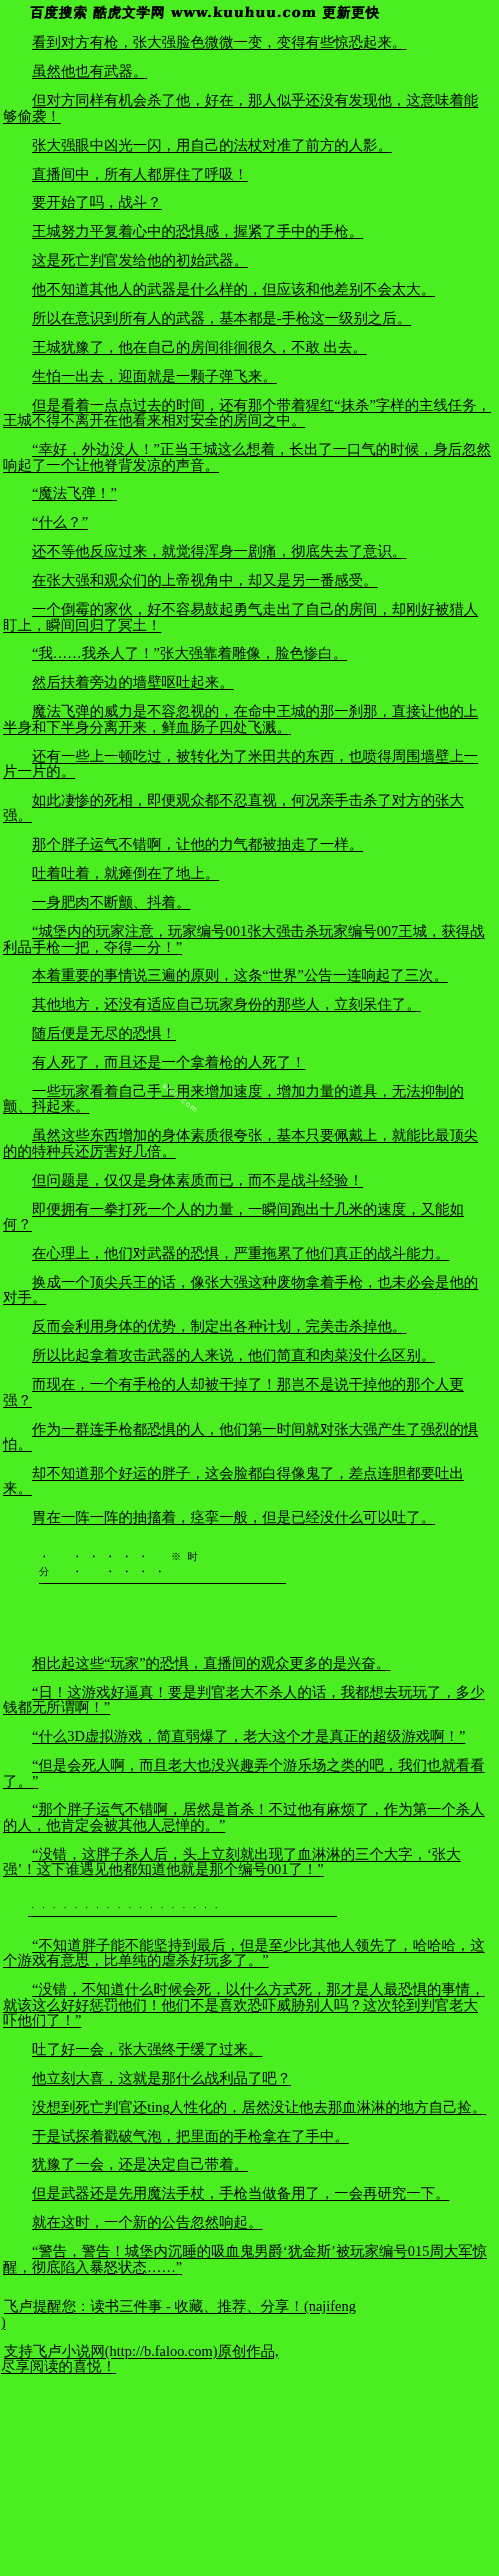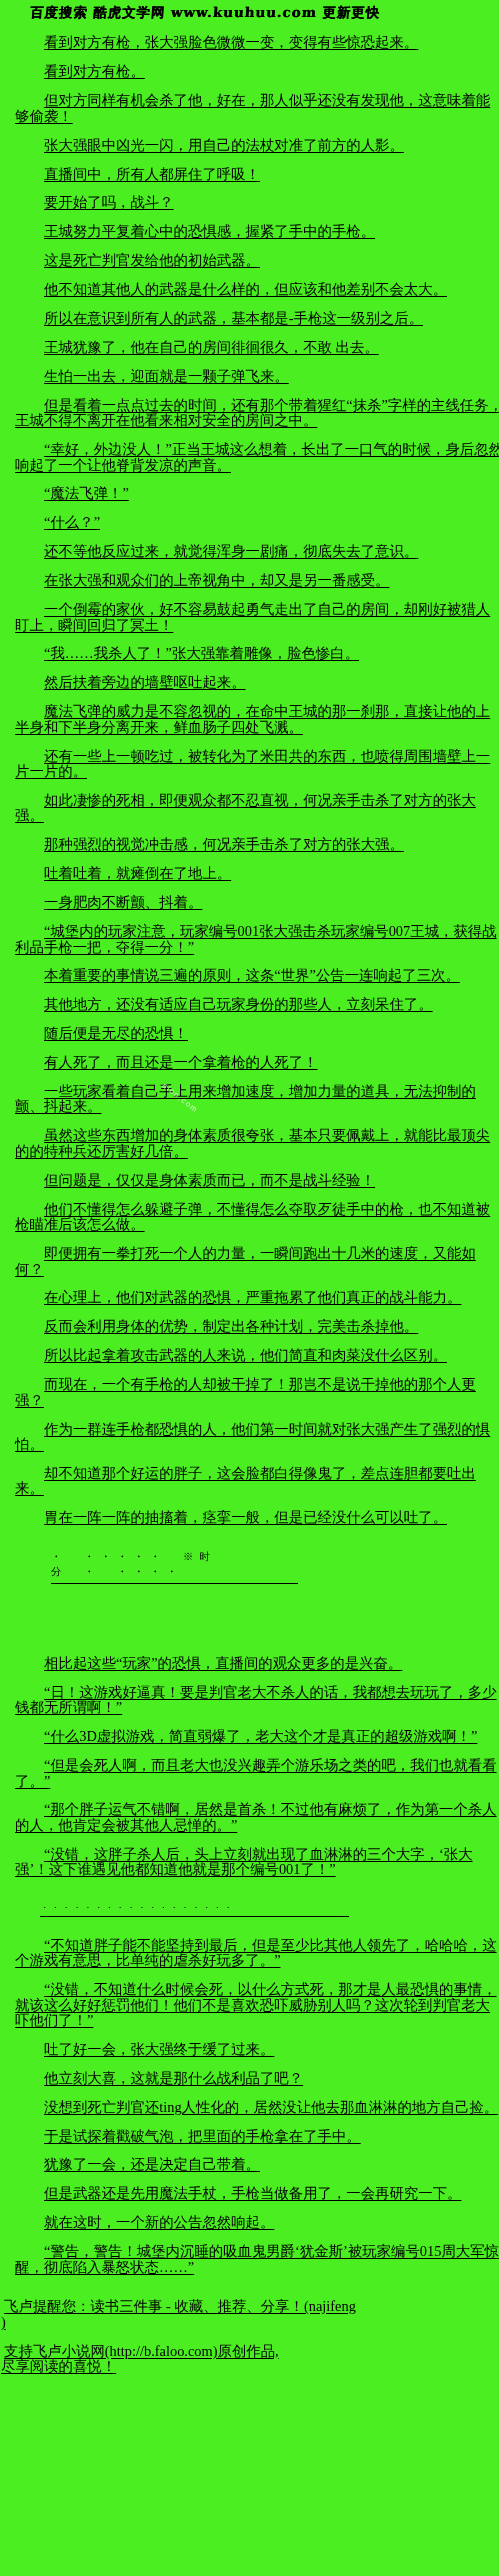--- a/index.html
+++ b/index.html
@@ -23,21 +23,20 @@
     letter-spacing: 1px;
     white-space: nowrap;
   }
   .banner .brush {
     display: inline-block;
     transform: skewX(-4deg);
     text-shadow: 0.5px 0 0 #000;
   }
   #content {
     margin-top: 2.1px;
-    padding-left: 12px;
   }
   .para {
     font-size: 14.4px;
     line-height: 15.5px;
     margin: 13.4px 0 13.4px 3.1px;
     width: 488px;
     text-indent: 29px;
     text-decoration: underline;
     text-underline-offset: 1.5px;
     white-space: pre-wrap;
@@ -94,21 +93,21 @@
 </style>
 </head>
 <body>
 
 <div class="banner top">
   <span class="brush">百度搜索 酷虎文学网 www.kuuhuu.com 更新更快</span>
 </div>
 
 <div id="content">
     <p class="para normal">看到对方有枪，张大强脸色微微一变，变得有些惊恐起来。</p>
-    <p class="para normal">看到对方有枪。</p>
+    <p class="para normal">虽然他也有武器。</p>
     <p class="para normal">但对方同样有机会杀了他，好在，那人似乎还没有发现他，这意味着能够偷袭！</p>
     <p class="para normal">张大强眼中凶光一闪，用自己的法杖对准了前方的人影。</p>
     <p class="para normal">直播间中，所有人都屏住了呼吸！</p>
     <p class="para normal">要开始了吗，战斗？</p>
     <p class="para normal">王城努力平复着心中的恐惧感，握紧了手中的手枪。</p>
     <p class="para normal">这是死亡判官发给他的初始武器。</p>
     <p class="para normal">他不知道其他人的武器是什么样的，但应该和他差别不会太大。</p>
     <p class="para normal">所以在意识到所有人的武器，基本都是-手枪这一级别之后。</p>
     <p class="para normal">王城犹豫了，他在自己的房间徘徊很久，不敢 出去。</p>
     <p class="para normal">生怕一出去，迎面就是一颗子弹飞来。</p>
@@ -117,34 +116,34 @@
     <p class="para normal">“魔法飞弹！”</p>
     <p class="para normal">“什么？”</p>
     <p class="para normal">还不等他反应过来，就觉得浑身一剧痛，彻底失去了意识。</p>
     <p class="para normal">在张大强和观众们的上帝视角中，却又是另一番感受。</p>
     <p class="para normal">一个倒霉的家伙，好不容易鼓起勇气走出了自己的房间，却刚好被猎人盯上，瞬间回归了冥土！</p>
     <p class="para normal">“我……我杀人了！”张大强靠着雕像，脸色惨白。</p>
     <p class="para normal">然后扶着旁边的墙壁呕吐起来。</p>
     <p class="para normal">魔法飞弹的威力是不容忽视的，在命中王城的那一刹那，直接让他的上半身和下半身分离开来，鲜血肠子四处飞溅。</p>
     <p class="para normal">还有一些上一顿吃过，被转化为了米田共的东西，也喷得周围墙壁上一片一片的。</p>
     <p class="para normal">如此凄惨的死相，即便观众都不忍直视，何况亲手击杀了对方的张大强。</p>
-    <p class="para normal">那种强烈的视觉冲击感，何况亲手击杀了对方的张大强。</p>
+    <p class="para normal">那个胖子运气不错啊，让他的力气都被抽走了一样。</p>
     <p class="para normal">吐着吐着，就瘫倒在了地上。</p>
     <p class="para normal">一身肥肉不断颤、抖着。</p>
     <p class="para normal">“城堡内的玩家注意，玩家编号001张大强击杀玩家编号007王城，获得战利品手枪一把，夺得一分！”</p>
     <p class="para normal">本着重要的事情说三遍的原则，这条“世界”公告一连响起了三次。</p>
     <p class="para normal">其他地方，还没有适应自己玩家身份的那些人，立刻呆住了。</p>
     <p class="para normal">随后便是无尽的恐惧！</p>
     <p class="para normal">有人死了，而且还是一个拿着枪的人死了！</p>
     <p class="para normal">一些玩家看着自己手上用来增加速度，增加力量的道具，无法抑制的颤、抖起来。</p>
     <p class="para normal">虽然这些东西增加的身体素质很夸张，基本只要佩戴上，就能比最顶尖的的特种兵还厉害好几倍。</p>
     <p class="para normal">但问题是，仅仅是身体素质而已，而不是战斗经验！</p>
-    <p class="para normal">他们不懂得怎么躲避子弹，不懂得怎么夺取歹徒手中的枪，也不知道被枪瞄准后该怎么做。</p>
     <p class="para normal">即便拥有一拳打死一个人的力量，一瞬间跑出十几米的速度，又能如何？</p>
     <p class="para normal">在心理上，他们对武器的恐惧，严重拖累了他们真正的战斗能力。</p>
+    <p class="para normal">换成一个顶尖兵王的话，像张大强这种废物拿着手枪，也未必会是他的对手。</p>
     <p class="para normal">反而会利用身体的优势，制定出各种计划，完美击杀掉他。</p>
     <p class="para normal">所以比起拿着攻击武器的人来说，他们简直和肉菜没什么区别。</p>
     <p class="para normal">而现在，一个有手枪的人却被干掉了！那岂不是说干掉他的那个人更强？</p>
     <p class="para normal">作为一群连手枪都恐惧的人，他们第一时间就对张大强产生了强烈的惧怕。</p>
     <p class="para normal">却不知道那个好运的胖子，这会脸都白得像鬼了，差点连胆都要吐出来。</p>
     <p class="para normal">胃在一阵一阵的抽搐着，痉挛一般，但是已经没什么可以吐了。</p>
     <p class="para dots">・　・・・・・　※时分　・　・・・・</p>
     <p class="para normal">相比起这些“玩家”的恐惧，直播间的观众更多的是兴奋。</p>
     <p class="para normal">“日！这游戏好逼真！要是判官老大不杀人的话，我都想去玩玩了，多少钱都无所谓啊！”</p>
     <p class="para normal">“什么3D虚拟游戏，简直弱爆了，老大这个才是真正的超级游戏啊！”</p>

